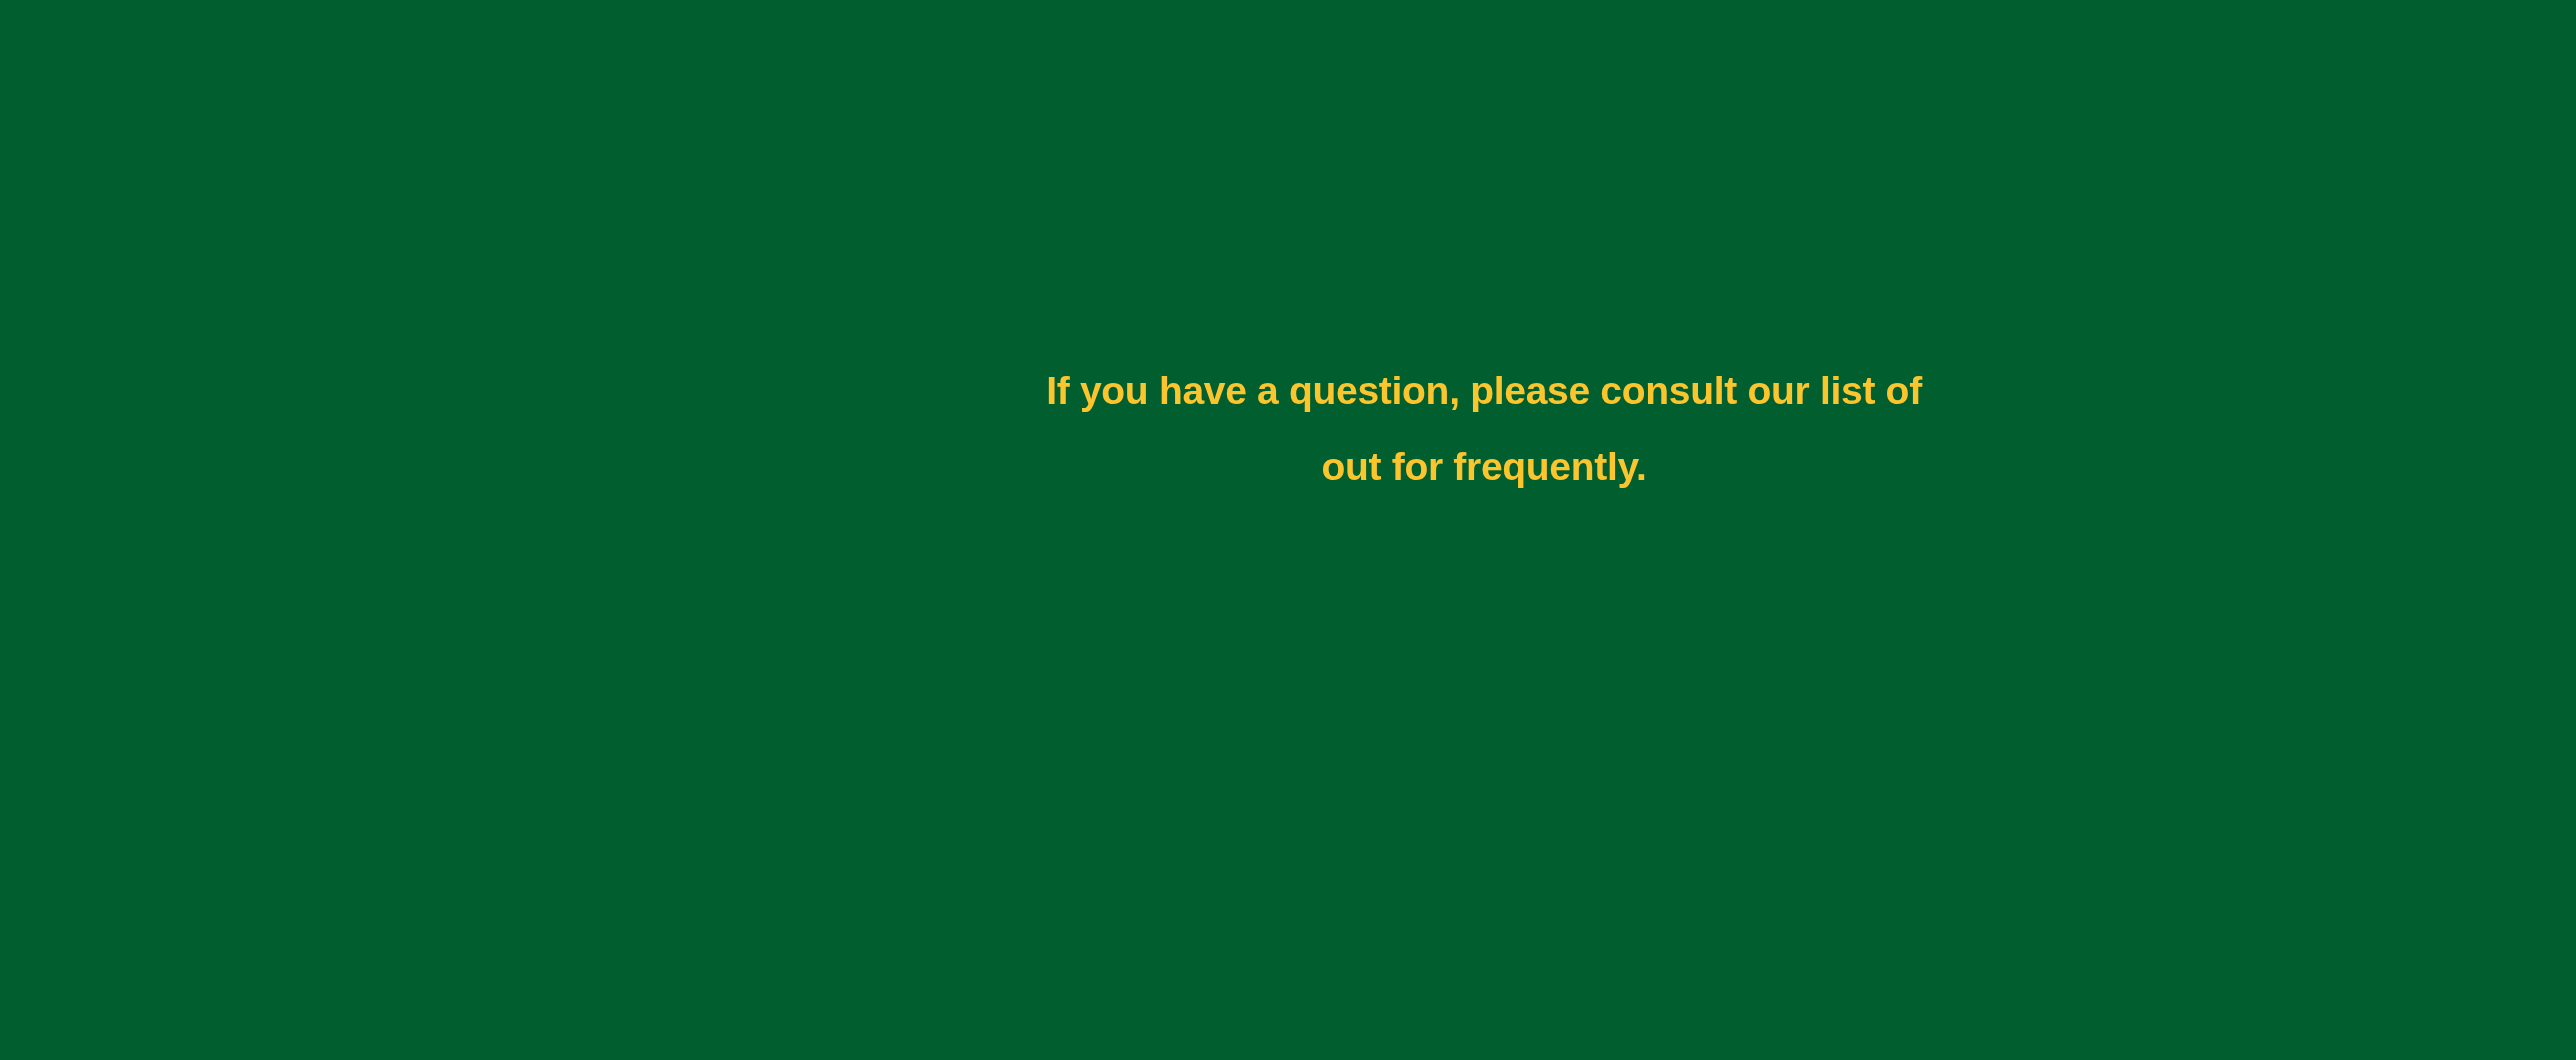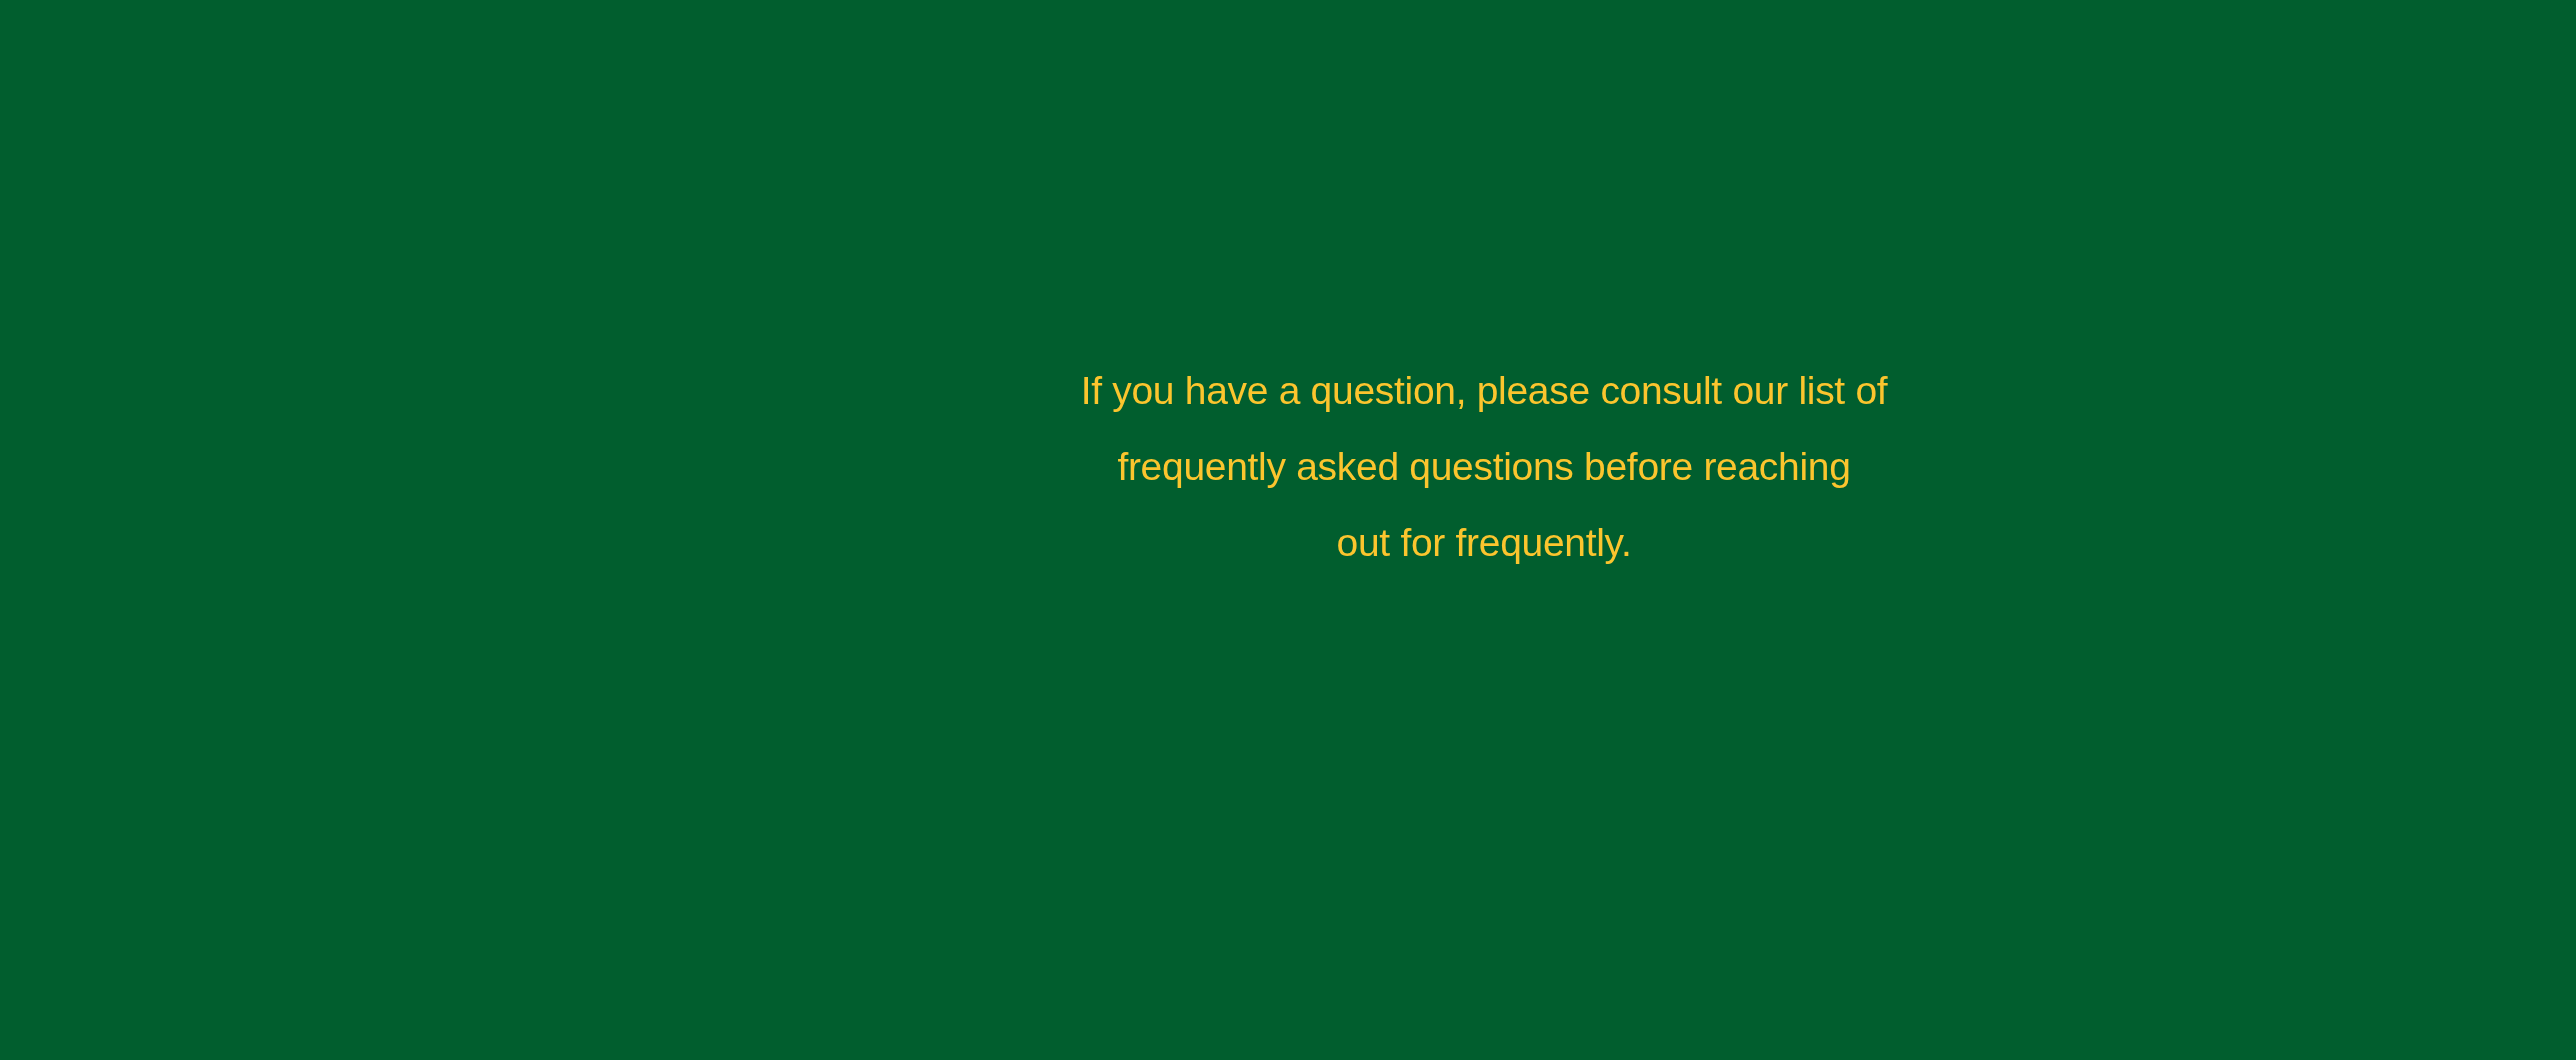--- a/index.html
+++ b/index.html
@@ -54,21 +54,21 @@
     paint-order: stroke fill;
     white-space: nowrap;
     text-rendering: geometricPrecision;
   }
 
   
   .hero-copy {
     display: block;
     margin-top: 23px;
     font-family: "Liberation Sans", "DejaVu Sans", sans-serif;
-    font-weight: 400;
+    font-weight: 700;
     font-size: 39px;
     line-height: 76px;
     letter-spacing: -0.3px;
     color: #FBC52E;
   }
 
   .hero-copy .copy-line {
     display: block;
     white-space: nowrap;
   }
@@ -76,20 +76,19 @@
 </head>
 <body>
 
 <section class="faq-hero">
 
   <div class="hero-inner">
 
 
     <p class="hero-copy">
       <span class="copy-line">If you have a question, please consult our list of</span>
-      <span class="copy-line">frequently asked questions before reaching</span>
       <span class="copy-line">out for frequently.</span>
     </p>
 
   </div>
 
 </section>
 
 
 </body></html>

